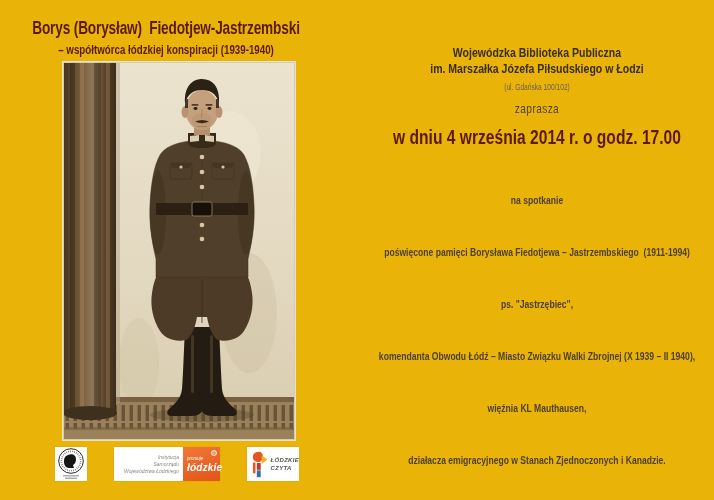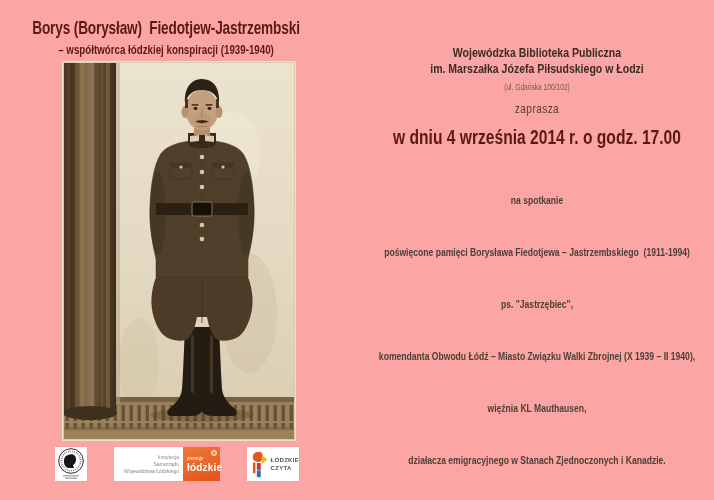--- a/index.html
+++ b/index.html
@@ -1,17 +1,17 @@
 <!DOCTYPE html>
 <html lang="pl"><head>
 <meta charset="utf-8">
 <style>
   html,body{margin:0;padding:0;}
   body{font-family:"Liberation Sans",sans-serif;background:#e9e6d9;}
-  .poster{position:relative;width:714px;height:500px;background:#fca5a5;overflow:hidden;}
+  .poster{position:relative;width:714px;height:500px;background:#eab308;overflow:hidden;}
 
   
   .title-block{position:absolute;left:10px;top:18px;width:400px;
     transform:scaleX(.78);transform-origin:0 0;text-align:center;color:#5c1a0e;}
   .title-block .t1{font-size:17.5px;font-weight:bold;white-space:pre;letter-spacing:-.2px;}
   .title-block .t2{font-size:12.5px;font-weight:bold;white-space:pre;margin-top:4px;}
 
   
   .photo{position:absolute;left:63px;top:62px;width:230px;height:376px;
     border:1px solid #d6cdb5;box-shadow:0 0 0 1px #e7e0cc;}
@@ -22,21 +22,21 @@
     transform:scaleX(.78);transform-origin:50% 0;text-align:center;color:#554a3e;}
   .rcol div{white-space:pre;}
   .org{font-size:13.5px;font-weight:bold;line-height:16px;color:#3a2d22;}
   .addr{font-size:8.5px;line-height:10px;margin-top:5px;color:#6b5f52;}
   .zaprasza{font-size:13px;line-height:15px;margin-top:9px;letter-spacing:.5px;color:#4d4236;}
   .bigdate{font-size:20px;font-weight:bold;line-height:24px;margin-top:9px;color:#5c1a0e;}
   .dedication{margin-top:7px;}
   .dedication div{font-size:11px;font-weight:bold;line-height:16px;color:#4c3f33;}
 
   
-  .logo-box{position:absolute;background:#fff;box-shadow:0 0 1px rgba(0,0,0,.15);}
+  .logo-box{position:absolute;background:#fff;box-shadow:0 0 1px rgba(0,0,0,.15);font-style:italic;}
   .seal-box{left:55px;top:447px;width:32px;height:34px;}
   .sponsor-box{left:114px;top:447px;width:106px;height:34px;display:flex;}
   .sponsor-text{flex:1;display:flex;flex-direction:column;justify-content:center;
     text-align:right;padding-right:4px;font-size:5px;line-height:7px;color:#8a877e;}
   .lodzkie-tag{position:relative;width:37px;height:34px;
     background:linear-gradient(160deg,#f0783a,#e25417);color:#fff;
     display:flex;flex-direction:column;justify-content:center;padding-left:4px;box-sizing:border-box;}
   .tag-hole{position:absolute;right:3px;top:3px;width:6px;height:6px;border-radius:50%;
     background:#f49a64;border:1px solid #fde9da;box-sizing:border-box;}
   .tag-small{font-size:4.5px;line-height:6px;}

